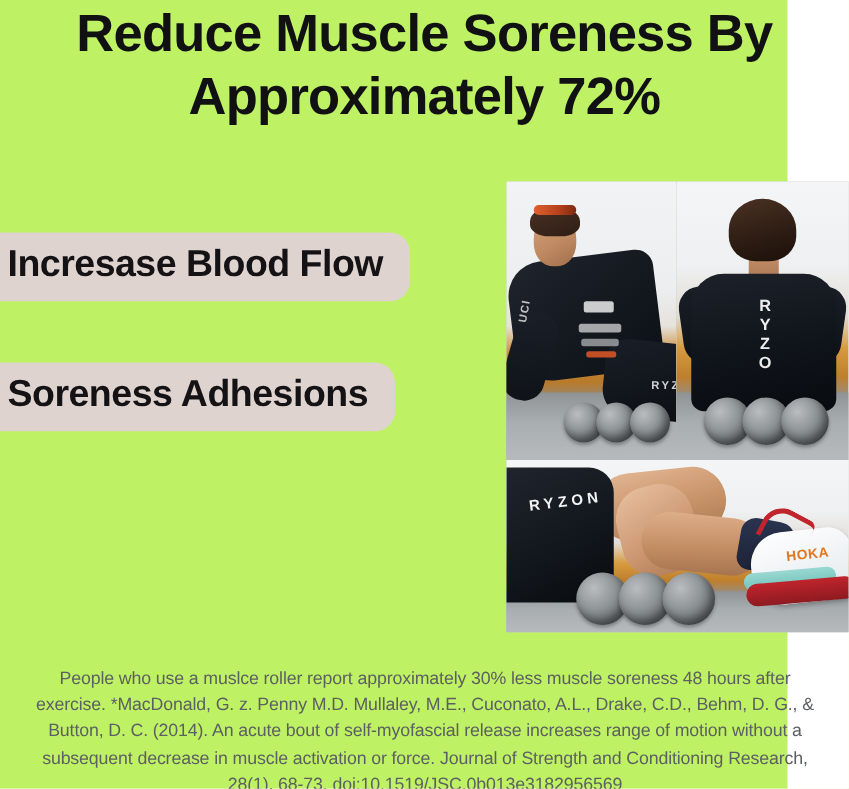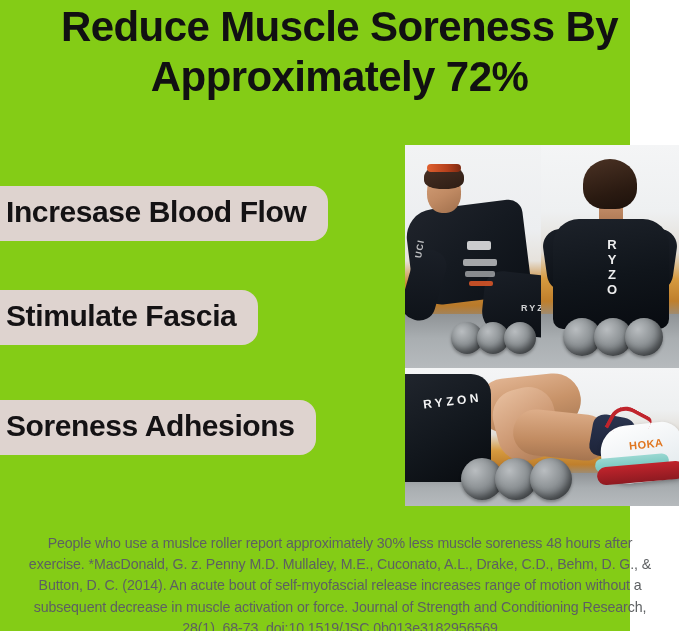--- a/index.html
+++ b/index.html
@@ -11,21 +11,21 @@
     width: 679px;
     height: 631px;
     overflow: hidden;
     font-family: "Liberation Sans", sans-serif;
     -webkit-font-smoothing: antialiased;
   }
   .page {
     position: relative;
     width: 630px;
     height: 631px;
-    background: #84cc16;
+    background: #bef264;
   }
 
   
   .headline {
     position: absolute;
     left: 0;
     top: 2px;
     width: 679px;
     text-align: center;
     color: #111012;
@@ -296,21 +296,20 @@
 
 <div class="page">
 
   <div class="headline">
     <span class="headline-line">Reduce Muscle Soreness By</span>
     <span class="headline-line">Approximately 72%</span>
   </div>
 
   <div class="benefits">
     <div class="pill pill-1">Incresase Blood Flow</div>
-    <div class="pill pill-2">Stimulate Fascia</div>
     <div class="pill pill-3">Soreness Adhesions</div>
   </div>
 
   <div class="collage">
 
     <div class="photo top-left">
       <div class="sky"></div>
       <div class="ground"></div>
       <div class="tl-torso"></div>
       <div class="tl-legs"></div>

